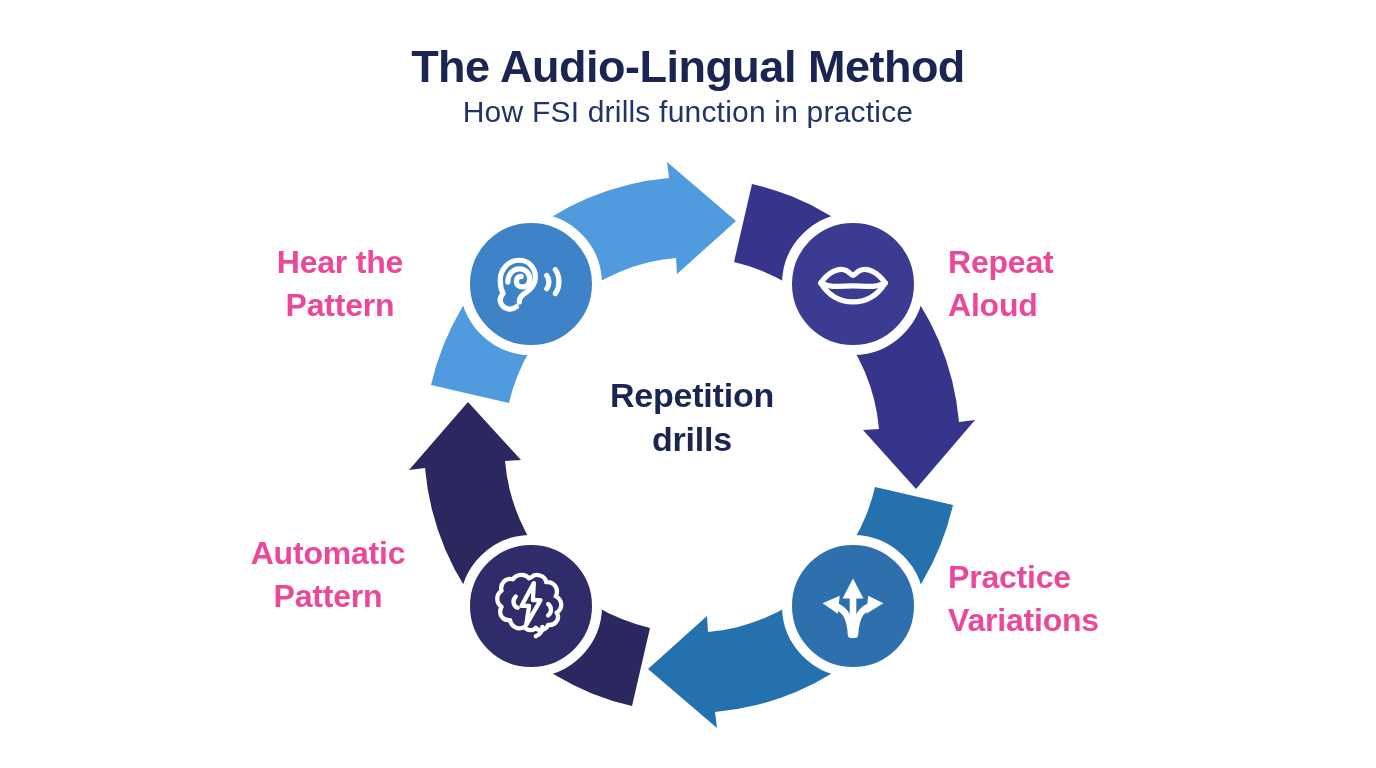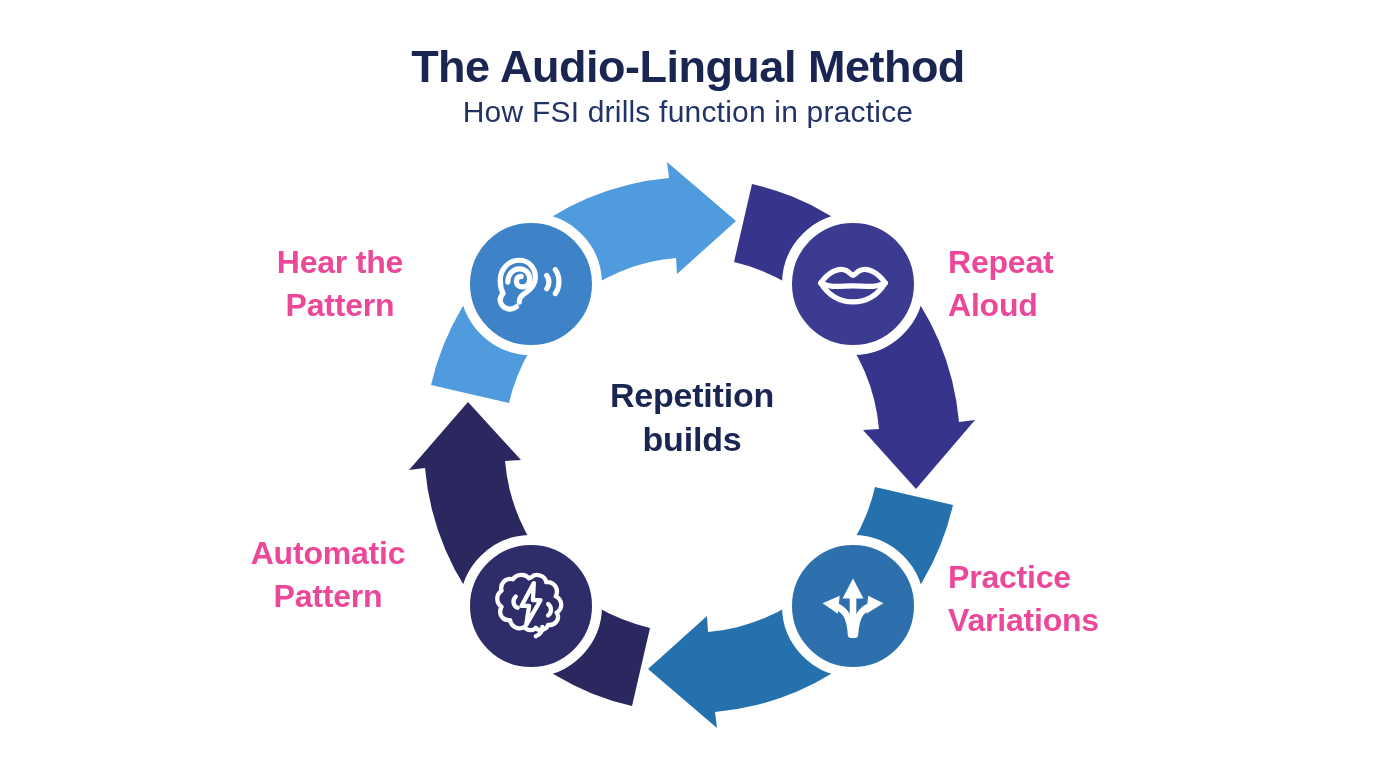--- a/index.html
+++ b/index.html
@@ -99,16 +99,16 @@
     <span>Repeat</span>
     <span>Aloud</span>
   </div>
   <div class="step-label label-automatic">
     <span>Automatic</span>
     <span>Pattern</span>
   </div>
 
   <div class="center-text">
     <span>Repetition</span>
-    <span>builds</span>
+    <span>drills</span>
   </div>
 
 </div>
 
 </body></html>

